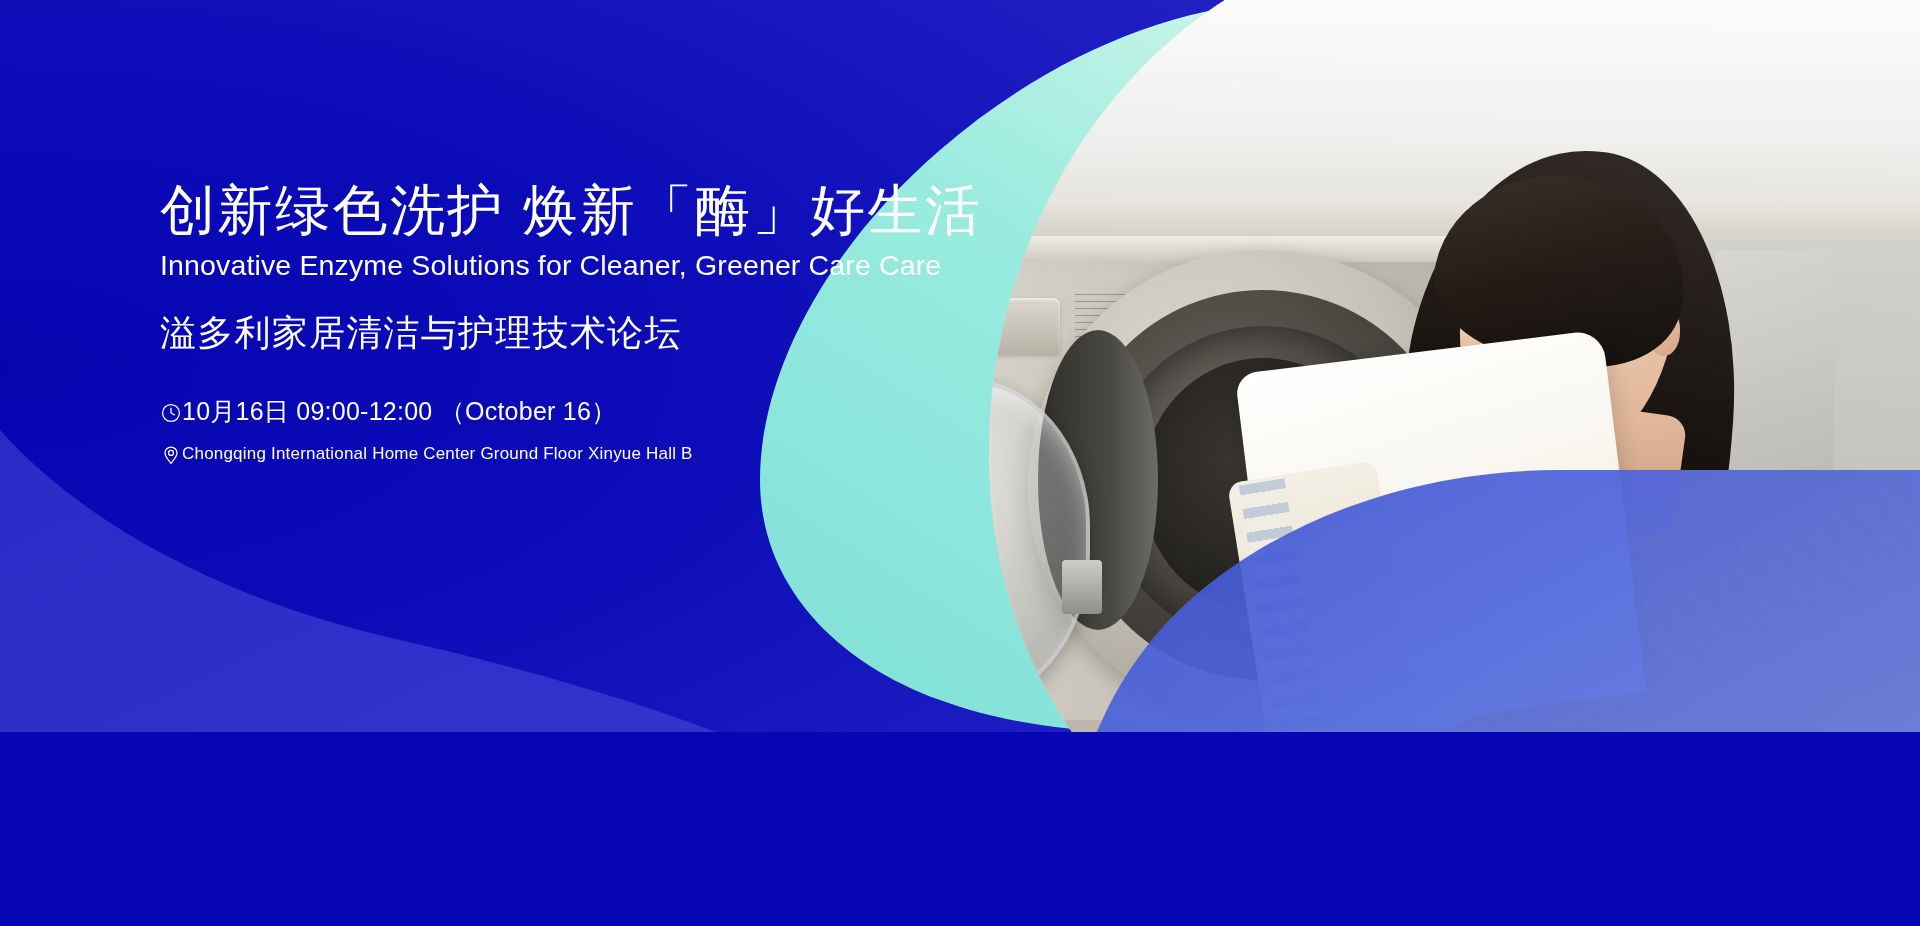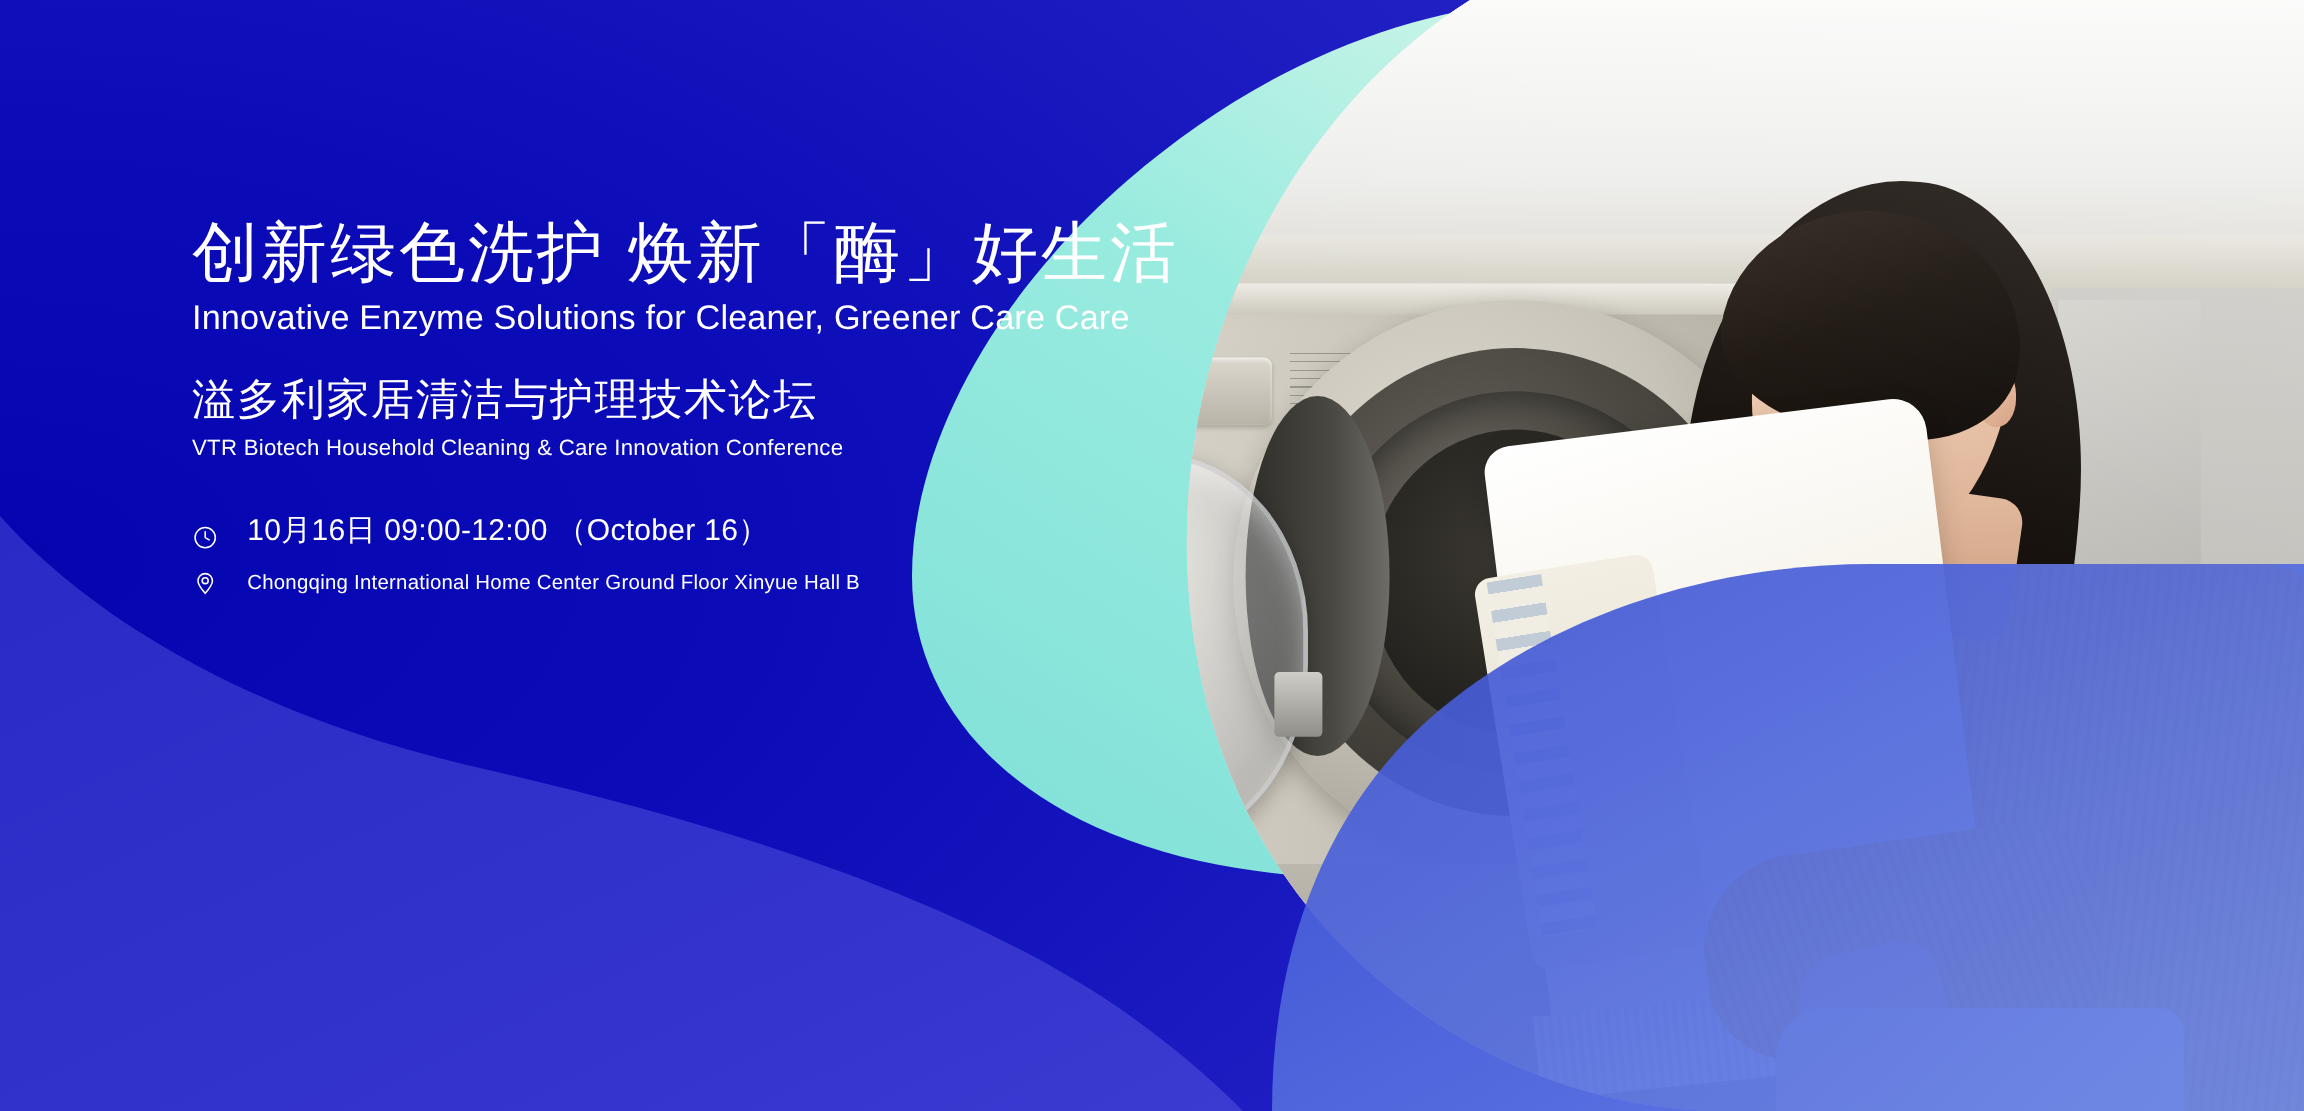--- a/index.html
+++ b/index.html
@@ -7,21 +7,21 @@
   html, body {
     width:1920px; height:926px;
     overflow:hidden;
     background:#0606b4;
     font-family:"Liberation Sans", sans-serif;
   }
 
   #banner {
     position:relative;
     width:1920px;
-    height:926px;
+    height:732px;
     overflow:hidden;
     
     background:
       radial-gradient(120% 140% at 0% 50%, #0505b0 0%, #0b0bb8 28%, #1d1dc2 58%, #3232ca 100%);
   }
 
   
   .shape-layer { position:absolute; inset:0; }
 
   
@@ -297,22 +297,22 @@
     margin-top:7px;
     letter-spacing:.012em;
     font-weight:400;
     white-space:nowrap;
   }
   .meta{
     margin-top:42px;
   }
   .meta-row{
     display:flex;
-    align-items:flex-end;
-    gap:24px;
+    align-items:flex-start;
+    gap:0;
     margin-bottom:10px;
   }
   .meta-icon{
     flex:0 0 auto;
     width:22px; height:22px;
     margin-top:6px;
   }
   .meta-icon svg{ display:block; width:22px; height:22px; }
   .meta-main{
     font-size:25px;
@@ -430,21 +430,20 @@
   </div>
 
   <div class="content">
 
     <h1 class="title-cn">创新绿色洗护 焕新「酶」好生活</h1>
 
     <p class="title-en">Innovative Enzyme Solutions for Cleaner, Greener Care Care</p>
 
     <h2 class="conf-cn">溢多利家居清洁与护理技术论坛</h2>
 
-    <p class="conf-en">VTR Biotech Household Cleaning &amp; Care Innovation Conference</p>
 
     <div class="meta">
 
       <div class="meta-row">
         <span class="meta-icon">
           <svg viewBox="0 0 24 24" fill="none" stroke="#ffffff" stroke-width="1.4" stroke-linecap="round" stroke-linejoin="round">
             <circle cx="12" cy="12" r="9.2"></circle>
             <path d="M12 6.6 V12 L15.6 14.1"></path>
           </svg>
         </span>

